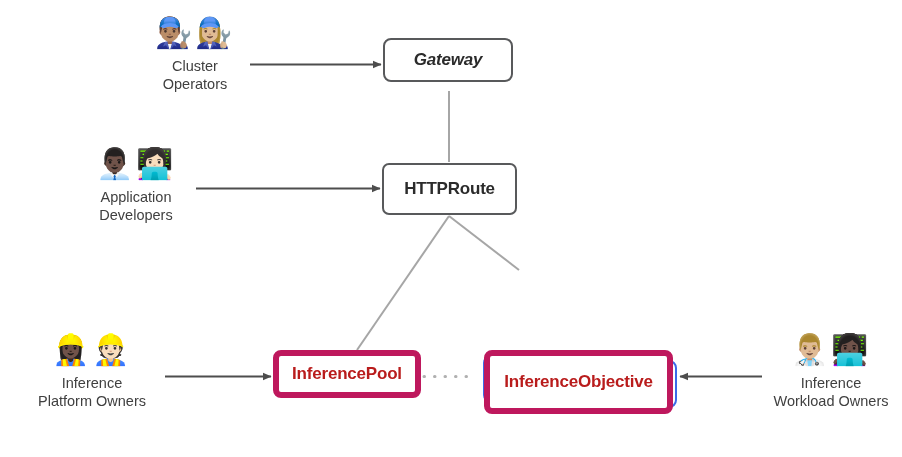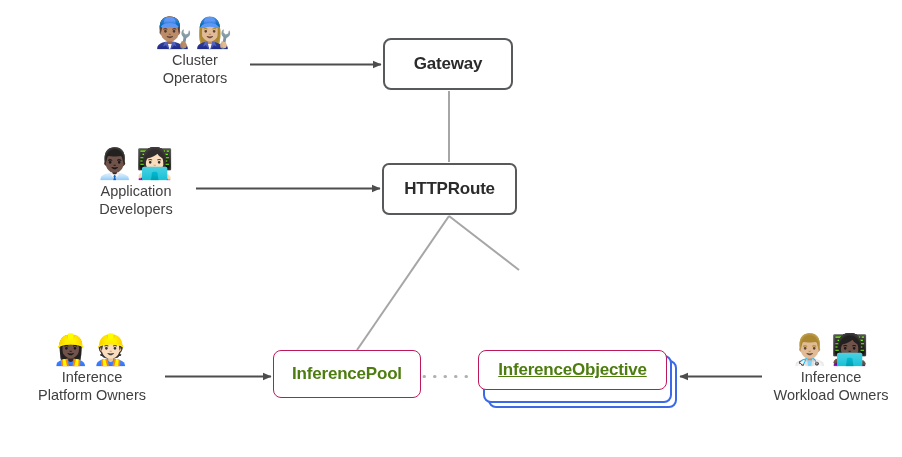--- a/index.html
+++ b/index.html
@@ -37,22 +37,22 @@
     background: #ffffff;
     font-weight: bold;
     letter-spacing: -0.2px;
     white-space: nowrap;
   }
   .node-gray {
     border: 2px solid #58595b;
     color: #2b2b2b;
   }
   .node-blue {
-    border: 1px solid #be185d;
-    color: #4d7c0f;
+    border: 6px solid #be185d;
+    color: #b91c1c;
     text-align: center;
   }
   .node-label {
     font-size: 17px;
     font-weight: bold;
   }
 
   
   .stack-wrap {
     position: absolute;
@@ -77,21 +77,21 @@
     font-size: 30px;
     line-height: 34px;
     letter-spacing: 2px;
     white-space: nowrap;
   }
   .actor-label {
     font-size: 14.5px;
     line-height: 17.5px;
     color: #404040;
     font-weight: normal;
-    margin-top: 2px;
+    margin-top: 8px;
     white-space: pre-line;
   }
 </style>
 </head>
 <body>
 
 <div id="canvas">
 
   <svg class="svg-layer" viewBox="0 0 902 457" xmlns="http://www.w3.org/2000/svg">
     <defs>
@@ -110,37 +110,37 @@
 
     <line x1="449" y1="91" x2="449" y2="162" stroke="#a6a6a6" stroke-width="2"></line>
 
     <line x1="449" y1="216" x2="357" y2="350" stroke="#a6a6a6" stroke-width="2"></line>
 
     <line x1="449" y1="216" x2="519" y2="270" stroke="#a6a6a6" stroke-width="2"></line>
 
     <line x1="424" y1="376.5" x2="476" y2="376.5" stroke="#b0b0b0" stroke-width="3" stroke-linecap="round" stroke-dasharray="0.5 10"></line>
   </svg>
 
-  <div class="node node-gray" style="left:383px; top:38px; width:130px; height:52px;">
+  <div class="node node-gray" style="left:383px; top:38px; width:130px; height:44px;font-style:italic;">
     <span class="node-label">Gateway</span>
   </div>
 
   <div class="node node-gray" style="left:382px; top:163px; width:135px; height:52px;border-radius:7px;">
     <span class="node-label">HTTPRoute</span>
   </div>
 
 
   <div class="node node-blue" style="left:273px; top:350px; width:148px; height:48px;">
     <span class="node-label">InferencePool</span>
   </div>
 
   <div class="stack-wrap" style="left:478px; top:350px; width:200px; height:60px;">
     <div class="stack-layer" style="left:10px; top:10px; width:189px; height:48px;"></div>
     <div class="stack-layer" style="left:5px; top:5px; width:189px; height:48px;"></div>
-    <div class="node node-blue" style="left:0px; top:0px; width:189px; height:40px;text-decoration:underline;">
+    <div class="node node-blue" style="left:6px; top:0px; width:189px; height:64px;">
       <span class="node-label">InferenceObjective</span>
     </div>
   </div>
 
   <div class="actor" style="left:130px; top:16px; width:130px;">
     <span class="actor-emoji">👨🏽‍🔧👩🏼‍🔧</span>
     <span class="actor-label">Cluster
 Operators</span>
   </div>
 

